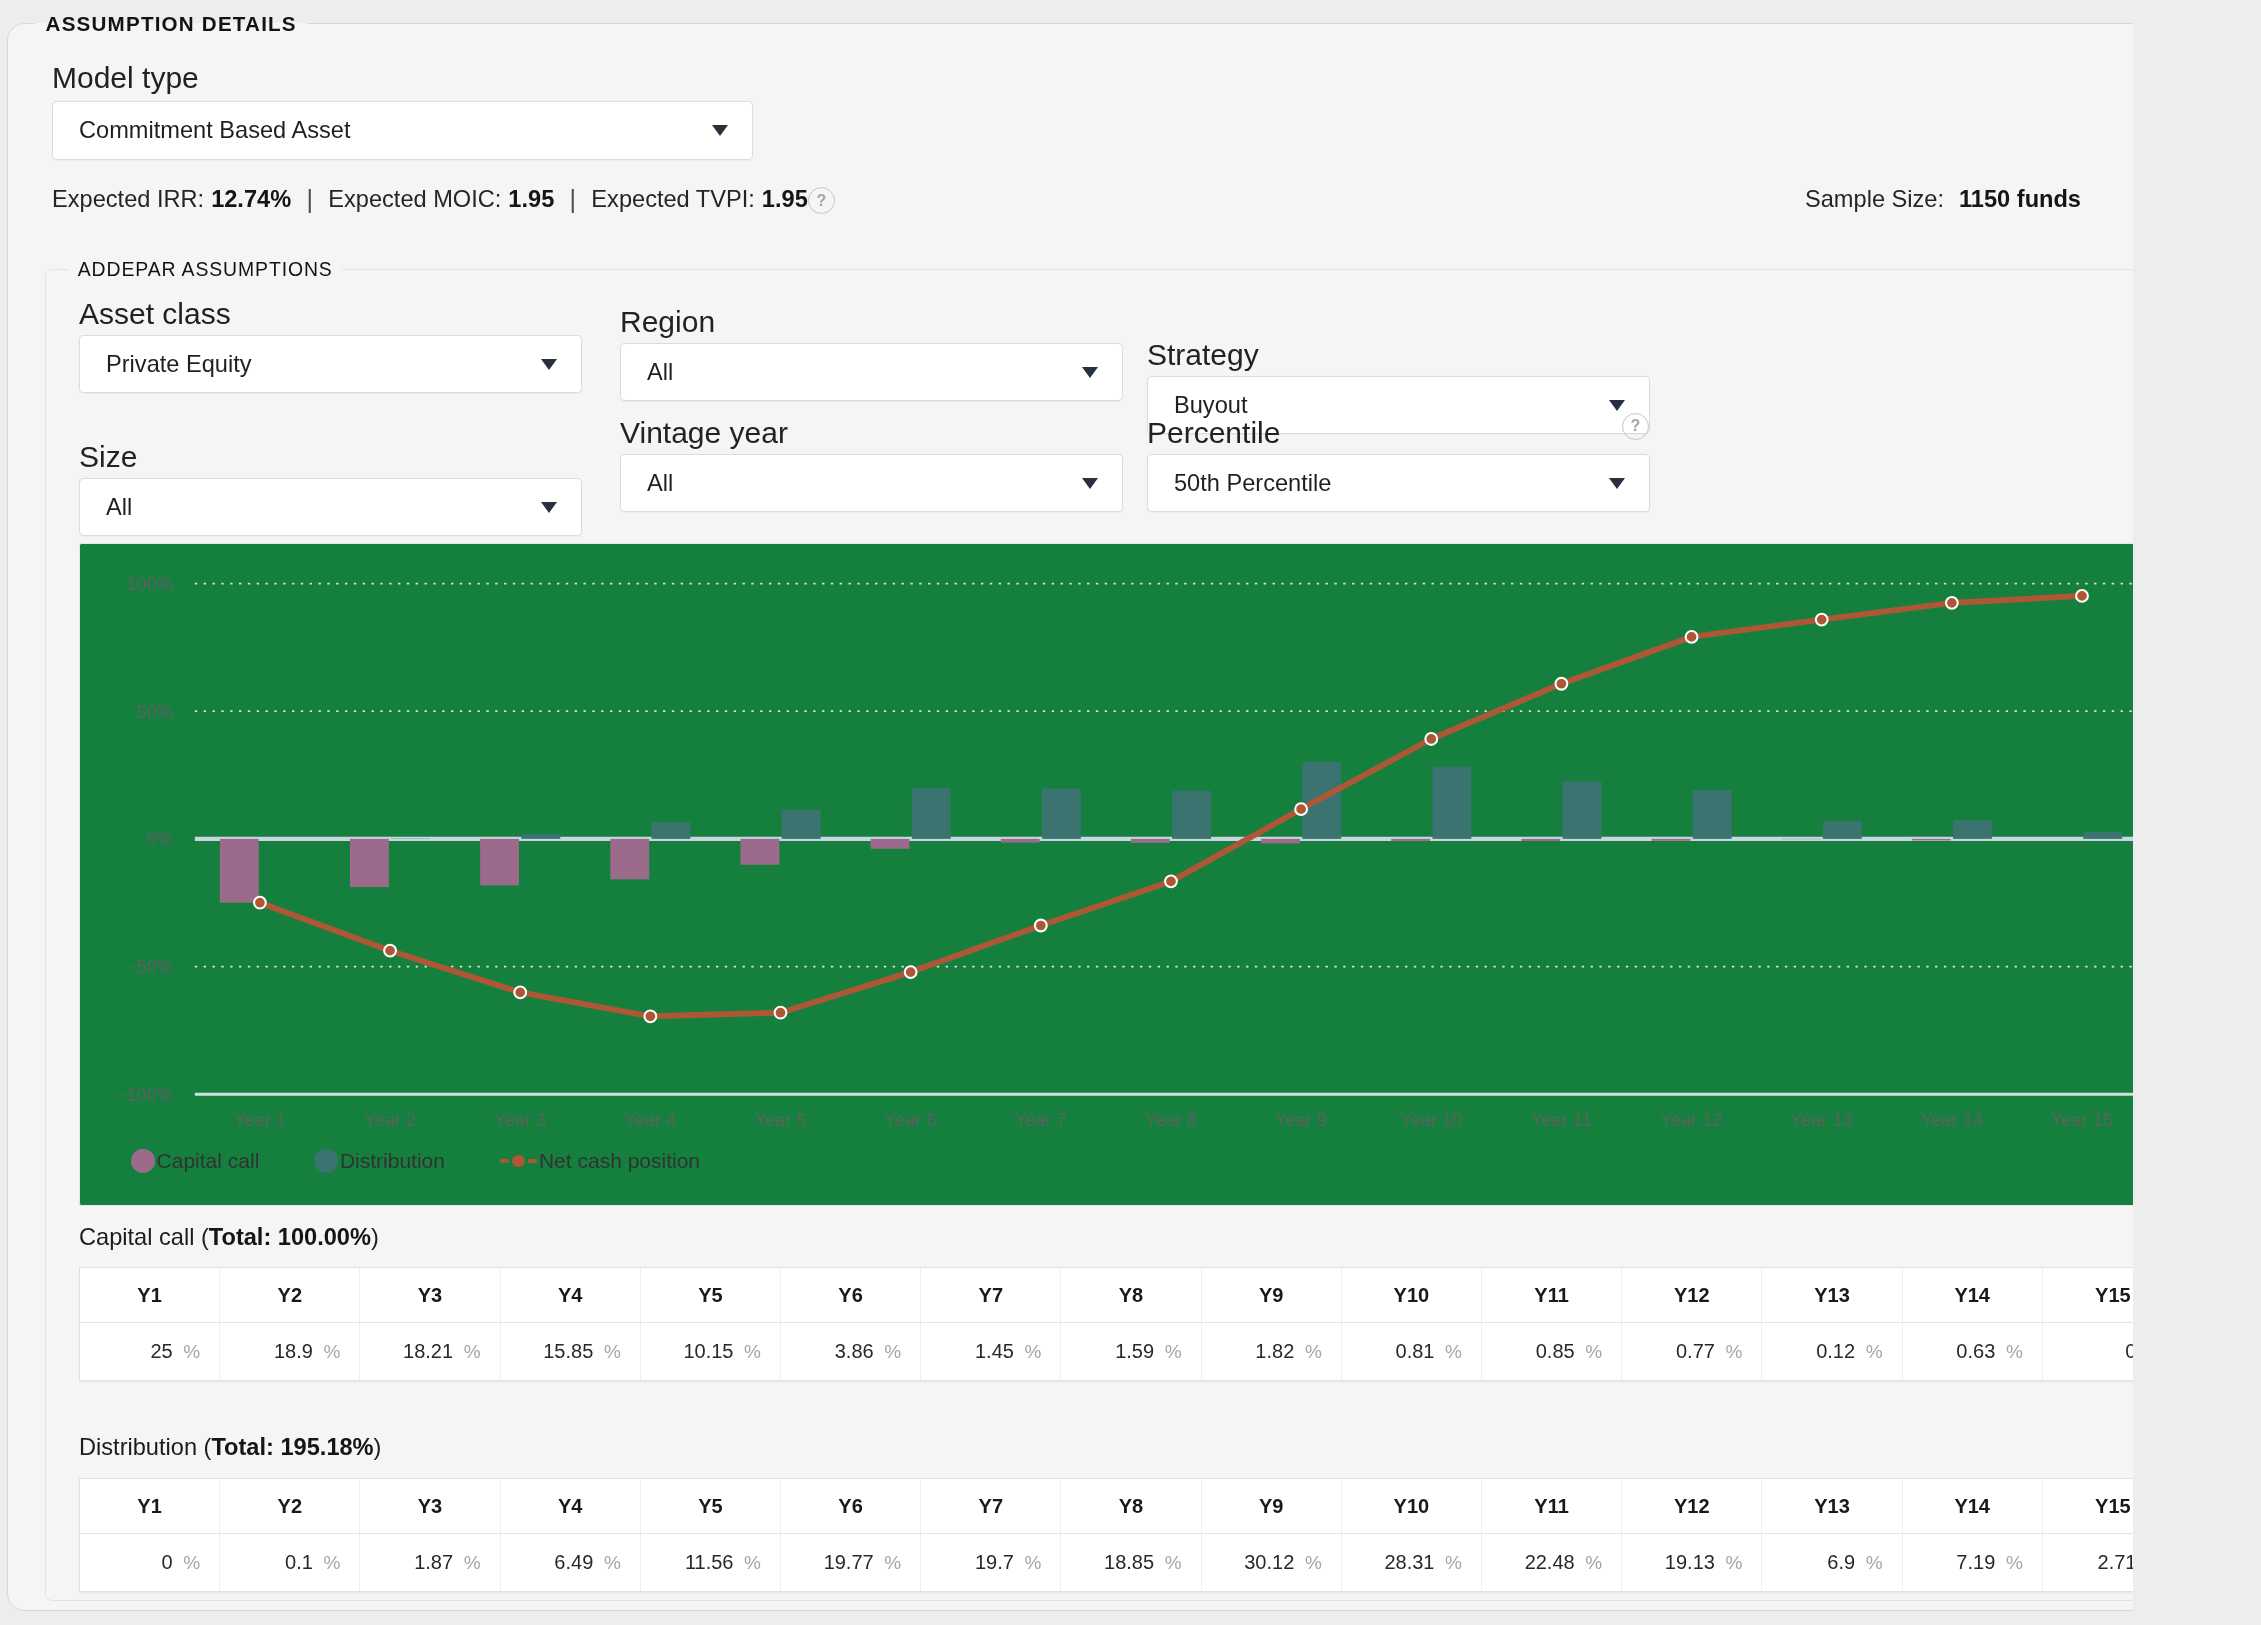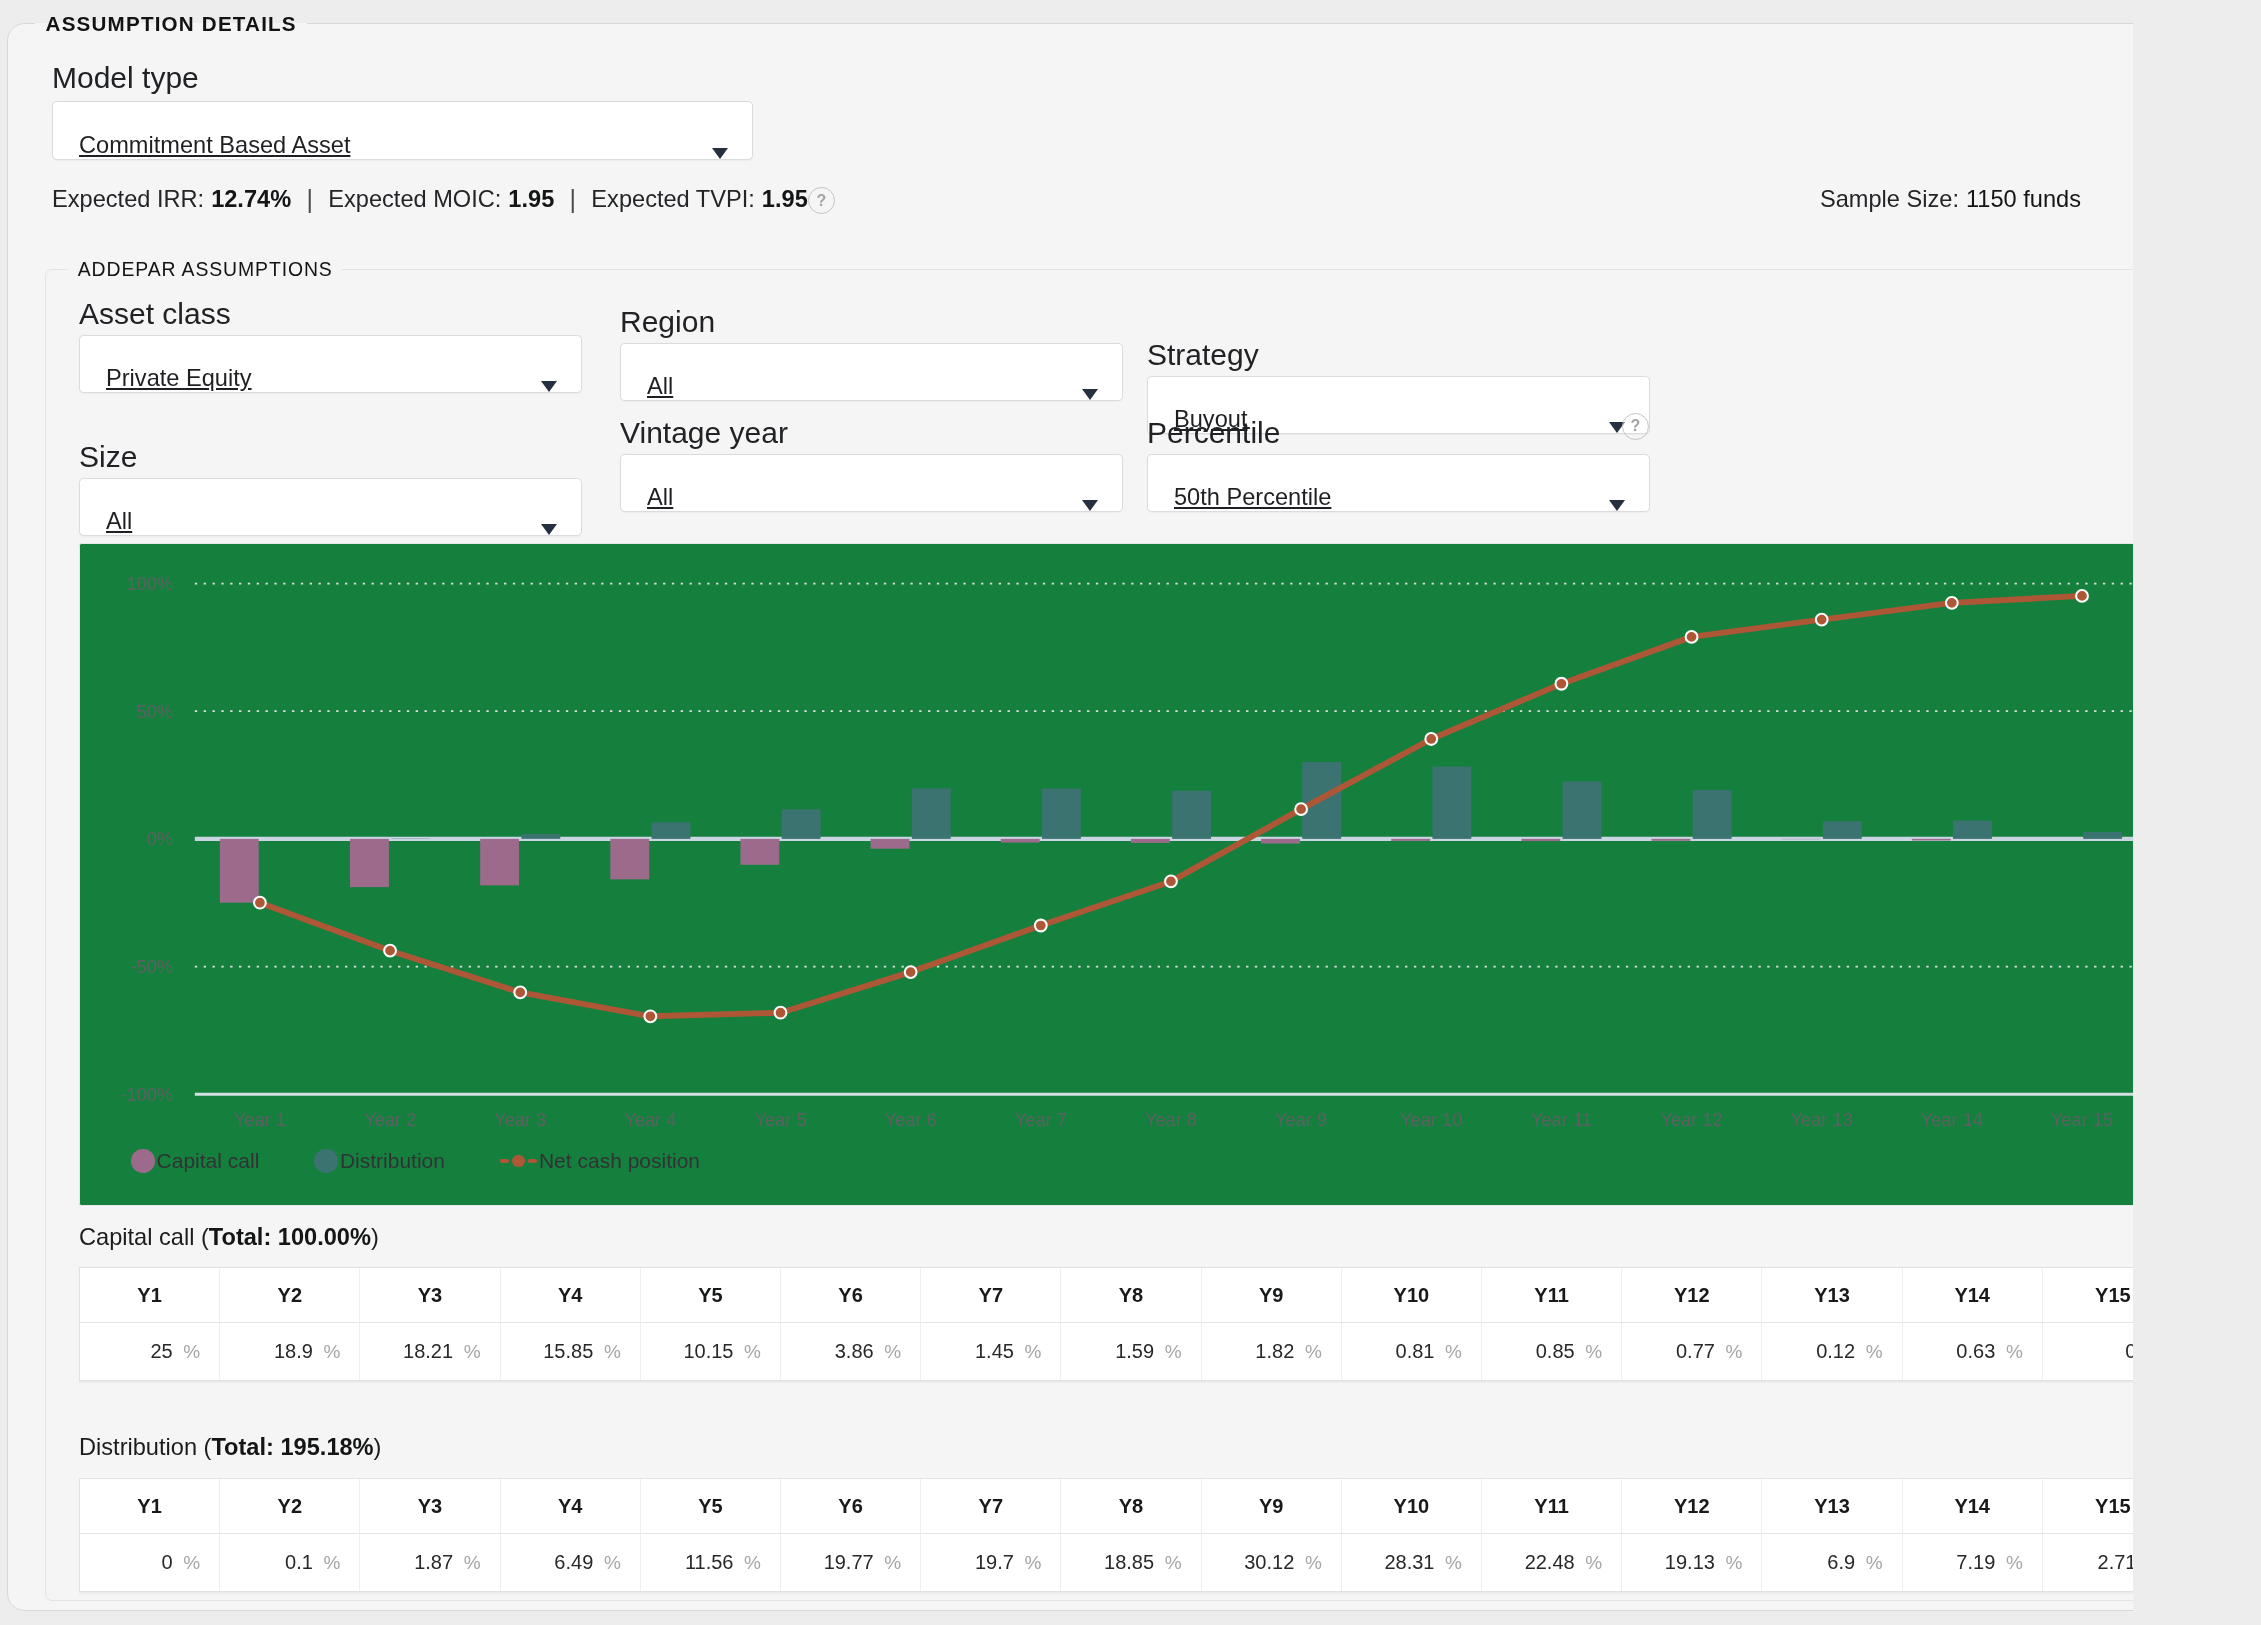--- a/index.html
+++ b/index.html
@@ -12,33 +12,33 @@
   #outer-fieldset legend{margin-left:27px;padding:0 10.6px;font-size:20.6px;font-weight:700;letter-spacing:1.2px;color:#121315;}
   #inner-fieldset{left:45px;top:258px;width:2186px;height:1341px;border:1.2px solid #e2e3e4;border-radius:7px;background:transparent;}
   #inner-fieldset legend{margin-left:22.4px;padding:0 9.4px;font-size:19.4px;font-weight:400;letter-spacing:0.9px;color:#121315;}
 
   .abs{position:absolute;}
 
   
   .field-label{font-size:30px;color:#202226;}
   #model-type-label{left:52px;top:61px;}
   .select-box{background:#fff;border:1.2px solid #d9dbde;border-radius:4.7px;box-sizing:border-box;
-              display:flex;align-items:flex-end;justify-content:space-between;
+              display:flex;align-items:center;justify-content:space-between;
               padding:0 23.6px 0 26px;font-size:23.6px;color:#1f2023;cursor:pointer;
-              box-shadow:0 0.6px 1.2px rgba(0,0,0,0.04);text-decoration:underline;}
+              box-shadow:0 0.6px 1.2px rgba(0,0,0,0.04);}
   #model-type-select{left:52px;top:101px;width:701px;height:59px;}
   .chevron{width:0;height:0;border-left:8.8px solid transparent;border-right:8.8px solid transparent;
            border-top:11.2px solid #273040;flex:0 0 auto;margin-left:11.8px;}
 
   
   #metrics-row{left:52px;top:184px;display:flex;align-items:center;font-size:23.6px;color:#232528;height:31px;}
   #metrics-row b{font-weight:700;color:#141517;margin-left:7px;}
   .metric-sep{margin:0 15.3px;color:#4a4b4d;font-weight:300;font-size:25px;}
   #sample-size{right:52px;top:184px;height:31px;display:flex;align-items:center;font-size:23.6px;color:#232528;}
-  #sample-size b{font-weight:400;color:#141517;margin-left:7px;}
+  #sample-size b{font-weight:700;color:#141517;margin-left:15px;}
 
   .help-icon{position:absolute;width:27px;height:27px;border:1.8px solid #c3c4c6;border-radius:50%;
              color:#a2a3a5;font-size:16px;font-weight:700;display:flex;align-items:center;
              justify-content:center;box-sizing:border-box;cursor:pointer;background:transparent;}
   #help-metrics{left:808px;top:187px;}
   #help-capital{left:2158px;top:1228px;}
   #help-distribution{left:2158px;top:1439px;}
 
   
   .filter-group{position:absolute;width:503px;}

